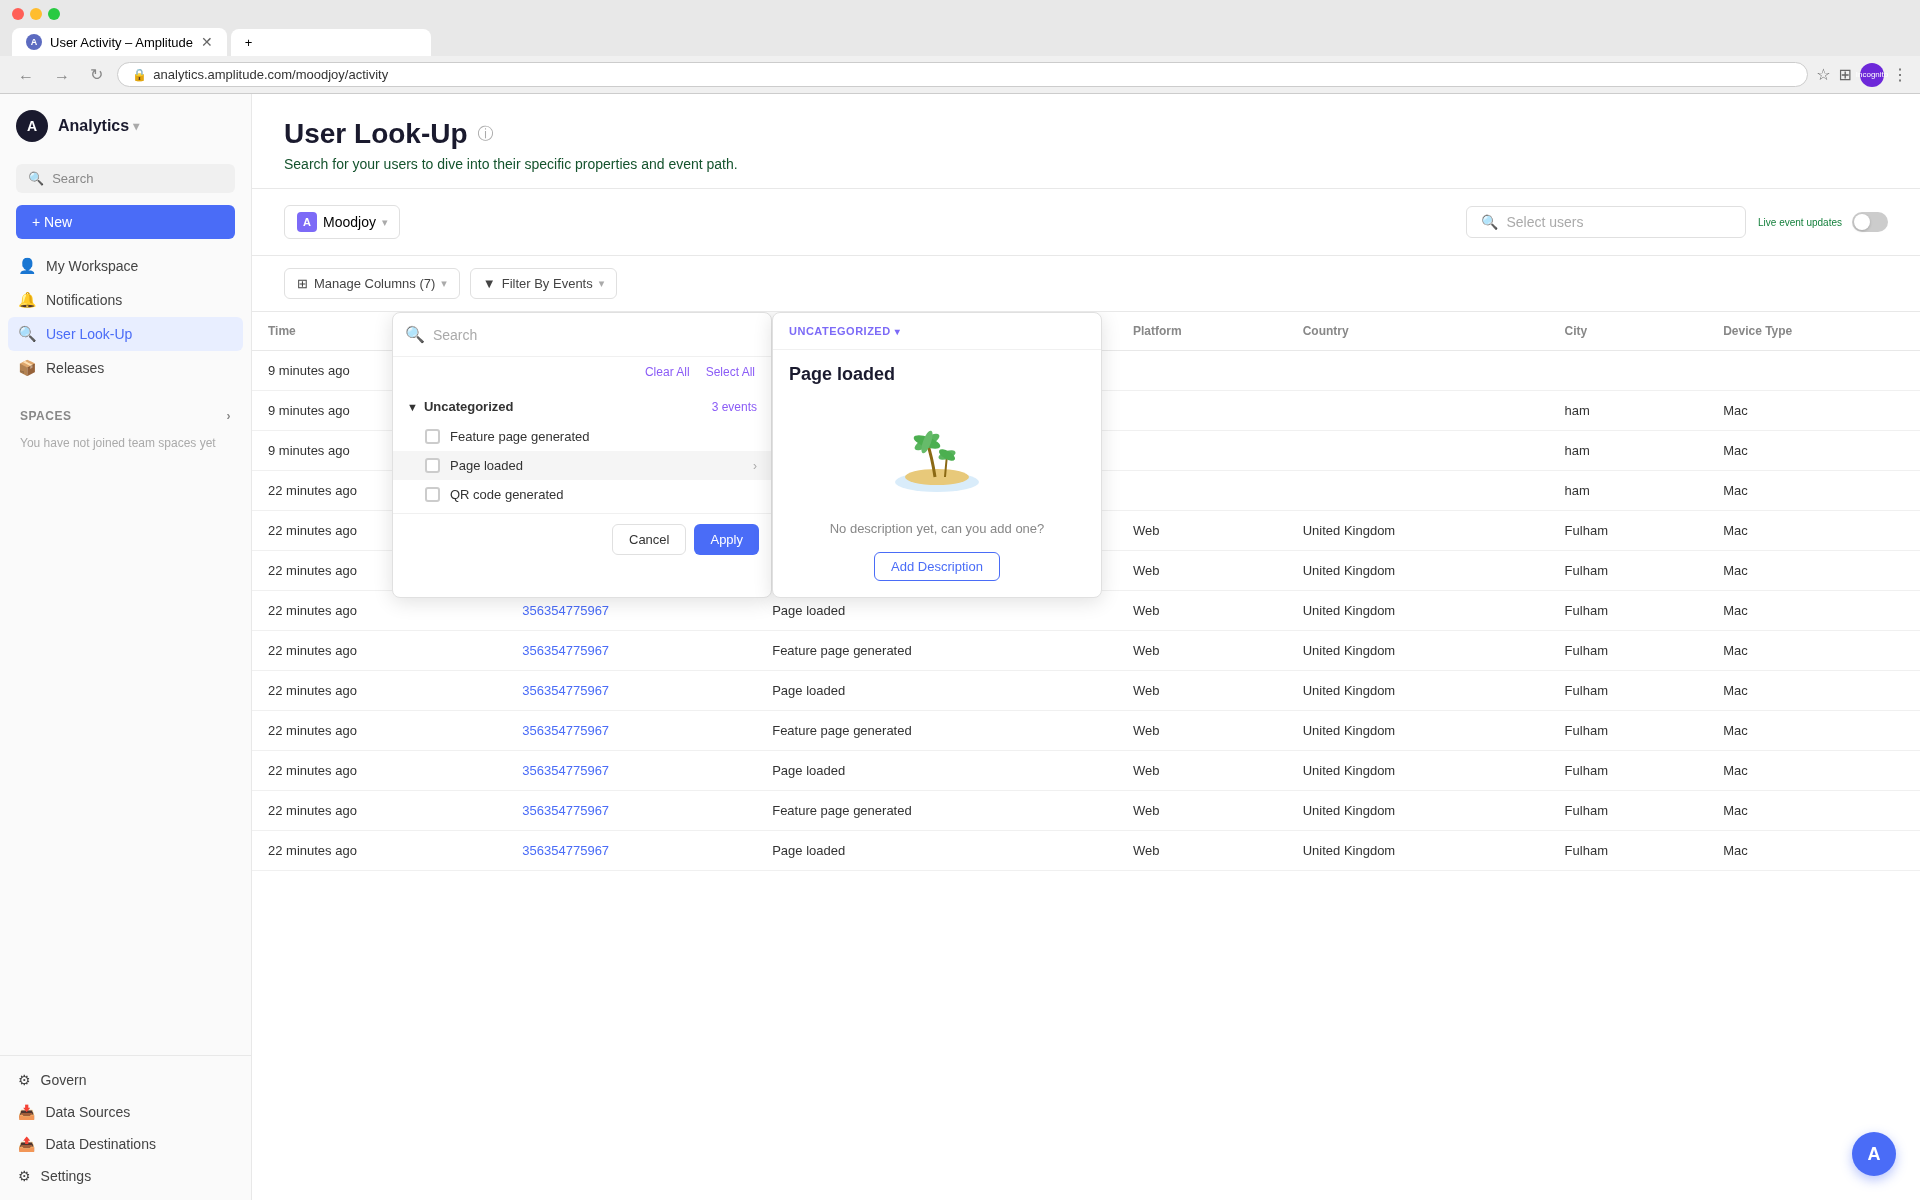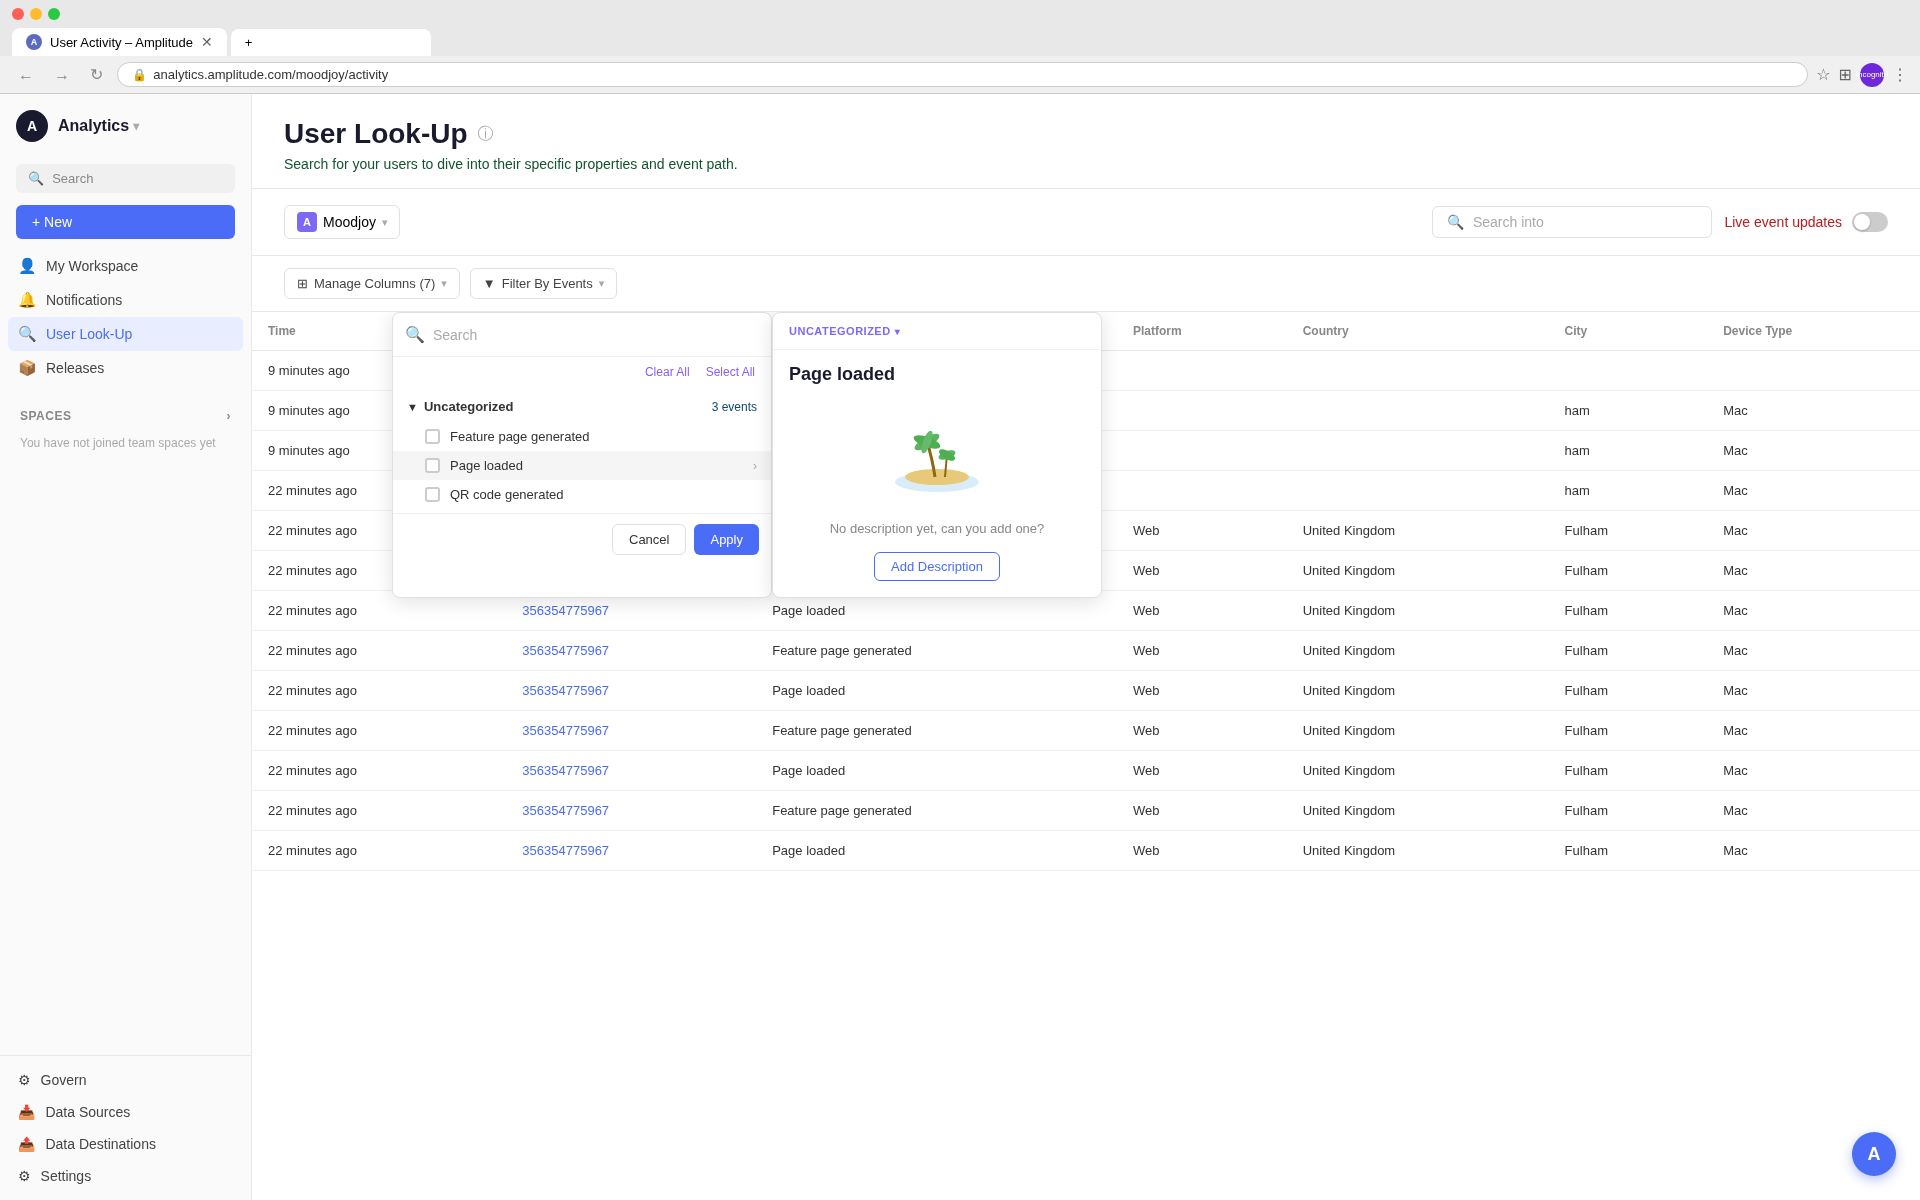--- a/index.html
+++ b/index.html
@@ -51,21 +51,21 @@
     .main-header { padding: 24px 32px 16px; border-bottom: 1px solid #e8e8e8; }
     .page-title-row { display: flex; align-items: center; gap: 10px; margin-bottom: 6px; }
     .page-title { font-size: 28px; font-weight: 700; color: #1a1a2e; }
     .info-icon { color: #aaa; font-size: 16px; cursor: pointer; }
     .page-subtitle { font-size: 14px; color: #14532d; }
 
     .toolbar { padding: 16px 32px; display: flex; align-items: center; gap: 12px; border-bottom: 1px solid #e8e8e8; }
     .org-badge { display: flex; align-items: center; gap: 6px; border: 1px solid #e0e0e0; border-radius: 6px; padding: 6px 12px; font-size: 14px; cursor: pointer; background: white; }
     .org-badge .org-avatar { width: 20px; height: 20px; background: #7c6af7; border-radius: 4px; display: flex; align-items: center; justify-content: center; color: white; font-size: 11px; font-weight: bold; }
     .search-users { margin-left: auto; display: flex; align-items: center; gap: 8px; border: 1px solid #e0e0e0; border-radius: 6px; padding: 7px 14px; background: white; min-width: 280px; font-size: 14px; color: #aaa; cursor: text; }
-    .live-toggle { display: flex; align-items: center; gap: 10px; font-size: 14px; color: #b91c1c; }
+    .live-toggle { display: flex; align-items: center; gap: 10px; font-size: 10px; color: #15803d; }
     .toggle-switch { width: 36px; height: 20px; background: #ccc; border-radius: 10px; position: relative; cursor: pointer; }
     .toggle-switch .knob { width: 16px; height: 16px; background: white; border-radius: 50%; position: absolute; top: 2px; left: 2px; transition: left 0.2s; box-shadow: 0 1px 3px rgba(0,0,0,0.2); }
 
     .table-toolbar { padding: 12px 32px; display: flex; align-items: center; gap: 10px; border-bottom: 1px solid #e8e8e8; background: white; }
     .manage-cols-btn { display: flex; align-items: center; gap: 6px; border: 1px solid #e0e0e0; border-radius: 6px; padding: 7px 12px; font-size: 13px; cursor: pointer; background: white; color: #444; }
     .filter-btn { display: flex; align-items: center; gap: 6px; border: 1px solid #e0e0e0; border-radius: 6px; padding: 7px 12px; font-size: 13px; cursor: pointer; background: white; color: #444; position: relative; }
 
     
     .table-container { flex: 1; overflow: auto; position: relative; }
     table { width: 100%; border-collapse: collapse; font-size: 13px; }
@@ -73,21 +73,21 @@
     tbody td { padding: 12px 16px; border-bottom: 1px solid #f0f0f0; color: #333; white-space: nowrap; }
     .user-link { color: #4a6cf7; text-decoration: none; cursor: pointer; }
     .filter-dropdown { width: 380px; background: white; border: 1px solid #e0e0e0; border-radius: 8px; box-shadow: 0 4px 20px rgba(0,0,0,0.12); overflow: hidden; }
     .filter-search { padding: 12px; border-bottom: 1px solid #f0f0f0; display: flex; align-items: center; gap: 8px; }
     .filter-search input { border: none; outline: none; font-size: 14px; width: 100%; color: #333; background: transparent; }
     .filter-search input::placeholder { color: #aaa; }
     .filter-actions { display: flex; align-items: center; justify-content: flex-end; gap: 8px; padding: 6px 12px 6px; }
     .filter-action-btn { font-size: 12px; color: #8b5cf6; background: none; border: none; cursor: pointer; padding: 2px 4px; }
     .filter-section { padding: 4px 0; }
     .filter-category-header { display: flex; align-items: center; justify-content: space-between; padding: 8px 14px; font-size: 13px; font-weight: 600; color: #333; cursor: pointer; }
-    .filter-category-count { font-size: 12px; color: #0c4a6e; font-weight: normal; }
+    .filter-category-count { font-size: 12px; color: #8b5cf6; font-weight: normal; }
     .filter-item { display: flex; align-items: center; gap: 10px; padding: 7px 14px 7px 32px; font-size: 13px; color: #333; cursor: pointer; justify-content: space-between; }
     .filter-item-left { display: flex; align-items: center; gap: 10px; }
     .checkbox { width: 15px; height: 15px; border: 2px solid #ccc; border-radius: 3px; background: white; flex-shrink: 0; }
     .filter-footer { display: flex; justify-content: flex-end; gap: 8px; padding: 10px 12px; border-top: 1px solid #f0f0f0; }
     .cancel-btn { padding: 7px 16px; border: 1px solid #e0e0e0; border-radius: 6px; background: white; font-size: 13px; cursor: pointer; color: #333; }
     .apply-btn { padding: 7px 16px; border: none; border-radius: 6px; background: #4a6cf7; font-size: 13px; cursor: pointer; color: white; font-weight: 500; }
     .chevron-right { color: #aaa; font-size: 12px; }
 
     
     .event-detail { width: 330px; background: white; border: 1px solid #e0e0e0; border-radius: 8px; box-shadow: 0 4px 20px rgba(0,0,0,0.12); overflow: hidden; }
@@ -215,21 +215,21 @@
     <div class="toolbar">
       <div class="org-badge">
         <div class="org-avatar">
           <span>A</span>
         </div>
         <span>Moodjoy</span>
         <span style="color:#aaa;font-size:11px;">▾</span>
       </div>
       <div class="search-users">
         <span style="color:#aaa;">🔍</span>
-        <span>Search into</span>
+        <span>Select users</span>
       </div>
       <div class="live-toggle">
         <span>Live event updates</span>
         <div class="toggle-switch">
           <div class="knob"></div>
         </div>
       </div>
     </div>
 
     <div class="table-toolbar">

